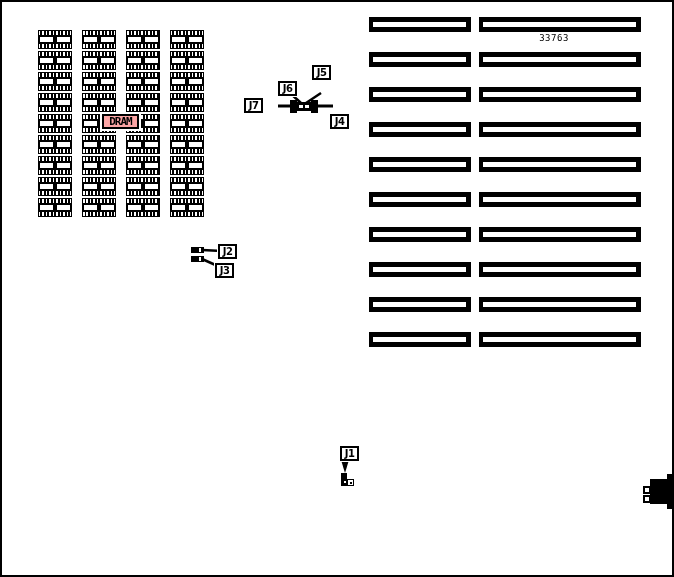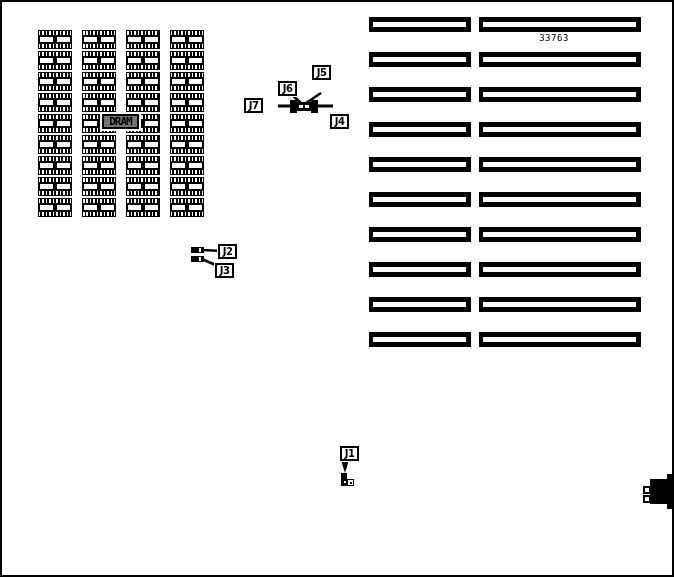--- a/index.html
+++ b/index.html
@@ -18,21 +18,21 @@
   .chip .pins-top,.chip .pins-bottom{
     position:absolute;left:1px;right:1px;height:4px;
     background:repeating-linear-gradient(90deg,#fff 0 1.5px,#000 1.5px 3.5px);
   }
   .chip .pins-top{top:1px;}
   .chip .pins-bottom{bottom:1px;}
   .chip .bar-left{position:absolute;left:2px;top:7px;width:13px;height:5px;background:#fff;}
   .chip .bar-right{position:absolute;left:19px;top:7px;width:13px;height:5px;background:#fff;}
   
   .plain-label{
-    position:absolute;background:#737373;border:2px solid #000;
+    position:absolute;background:#fca5a5;border:2px solid #000;
     box-shadow:0 0 0 2px #fff;z-index:4;
     display:flex;align-items:center;justify-content:center;
   }
   #dram-label{
     left:100px;top:112px;width:37px;height:15px;box-sizing:border-box;
     font:bold 11px/1 "DejaVu Sans Mono",monospace;letter-spacing:-1px;
   }
   
   #slot-rows{
     position:absolute;left:367px;top:15px;

